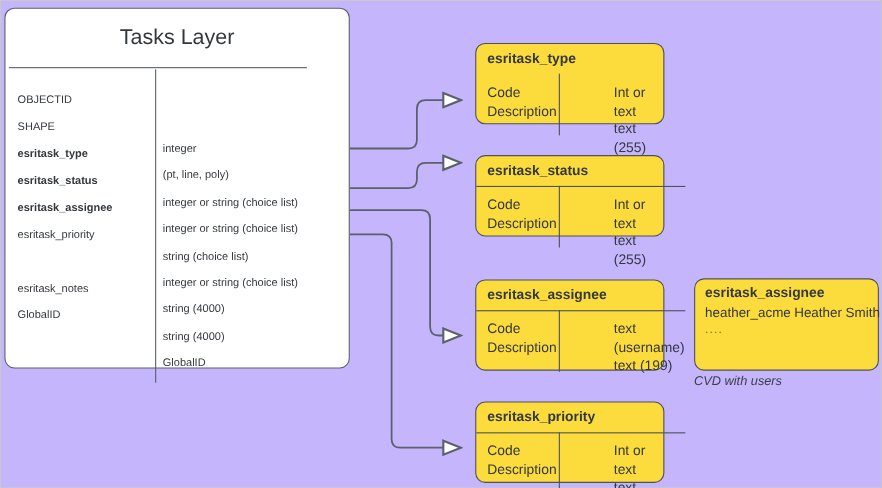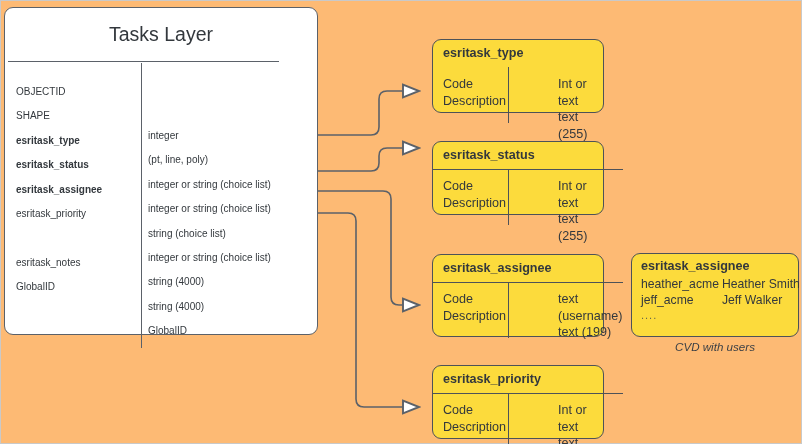--- a/index.html
+++ b/index.html
@@ -13,21 +13,21 @@
     font-family: "Liberation Sans", sans-serif;
     color: #33383d;
     overflow: hidden;
   }
   #canvas {
     position: relative;
     width: 802px;
     height: 444px;
     box-sizing: border-box;
     border: 1px solid #c9c9c9;
-    background: #fdba74;
+    background: #c4b5fd;
   }
 
   
   #connectors {
     position: absolute;
     left: 0;
     top: 0;
     width: 802px;
     height: 444px;
     pointer-events: none;
@@ -168,21 +168,20 @@
   .cvd-row { display: block; height: 15.6px; white-space: nowrap; }
   .cvd-code  { display: inline-block; width: 81px; }
   .cvd-label { display: inline-block; }
   .cvd-head  { font-style: italic; font-size: 11px; }
   .cvd-ellipsis { color: #6a6a4a; font-size: 11px; letter-spacing: 1px; }
   #cvd-caption {
     position: absolute;
     left: 630px;
     top: 339px;
     width: 168px;
-    text-align: center;
     font-size: 11.6px;
     font-style: italic;
     color: #3a3f45;
   }
 </style>
 </head>
 <body>
 
 <div id="canvas">
 
@@ -287,22 +286,19 @@
     <div class="ybox-right">Int or text
 text (255)</div>
   </div>
 
   <div class="ybox" id="cvd-box">
     <div class="ybox-title">esritask_assignee</div>
     <div class="cvd-grid">
       <span class="cvd-row">
         <span class="cvd-code">heather_acme</span><span class="cvd-label">Heather Smith</span>
       </span>
-      <span class="cvd-row">
-        <span class="cvd-code">jeff_acme</span><span class="cvd-label">Jeff Walker</span>
-      </span>
       <span class="cvd-row cvd-ellipsis">....</span>
     </div>
   </div>
 
   <div id="cvd-caption">CVD with users</div>
 
 </div>
 
 </body></html>

